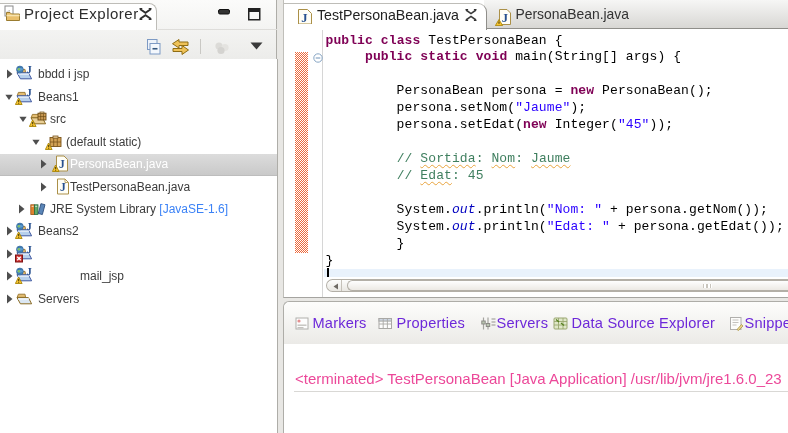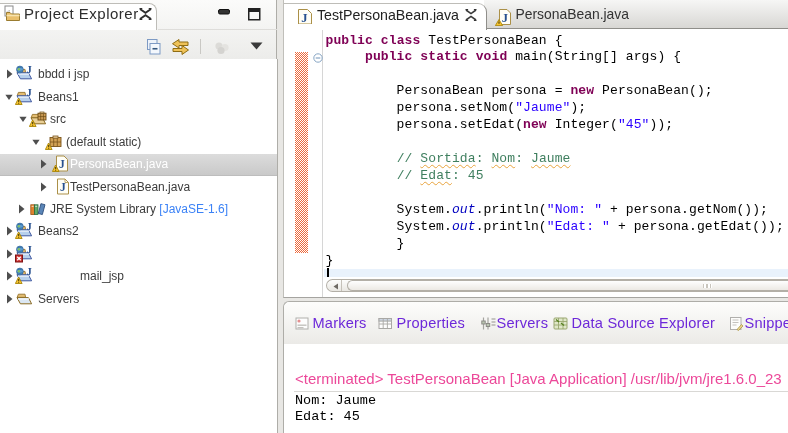--- a/index.html
+++ b/index.html
@@ -321,15 +321,13 @@
       <div class="btab" style="left:287.5px">Data Source Explorer</div>
       <svg class="abs" style="left:444.5px; top:14px" width="15" height="15" viewBox="0 0 15 15">
         <rect x="1.5" y="1.5" width="10.5" height="12" fill="#fdfdfb" stroke="#b0afac"></rect>
         <path d="M3.5,4 h6 M3.5,6.5 h6 M3.5,9 h4" stroke="#c4c2be" stroke-width="1"></path>
         <path d="M8,13.5 L12.5,8.5 L14,10 L9.5,14.5 Z" fill="#e8d48a" stroke="#a98f3a" stroke-width="0.7"></path>
       </svg>
       <div class="btab" style="left:460.5px">Snippets</div>
     </div>
   <div id="console">&lt;terminated&gt; TestPersonaBean [Java Application] /usr/lib/jvm/jre1.6.0_23</div>
   <div id="conline"></div>
-  <div id="conout">Nom: Jaume
-Edat: 45</div>
 </div>
 
 </body></html>

